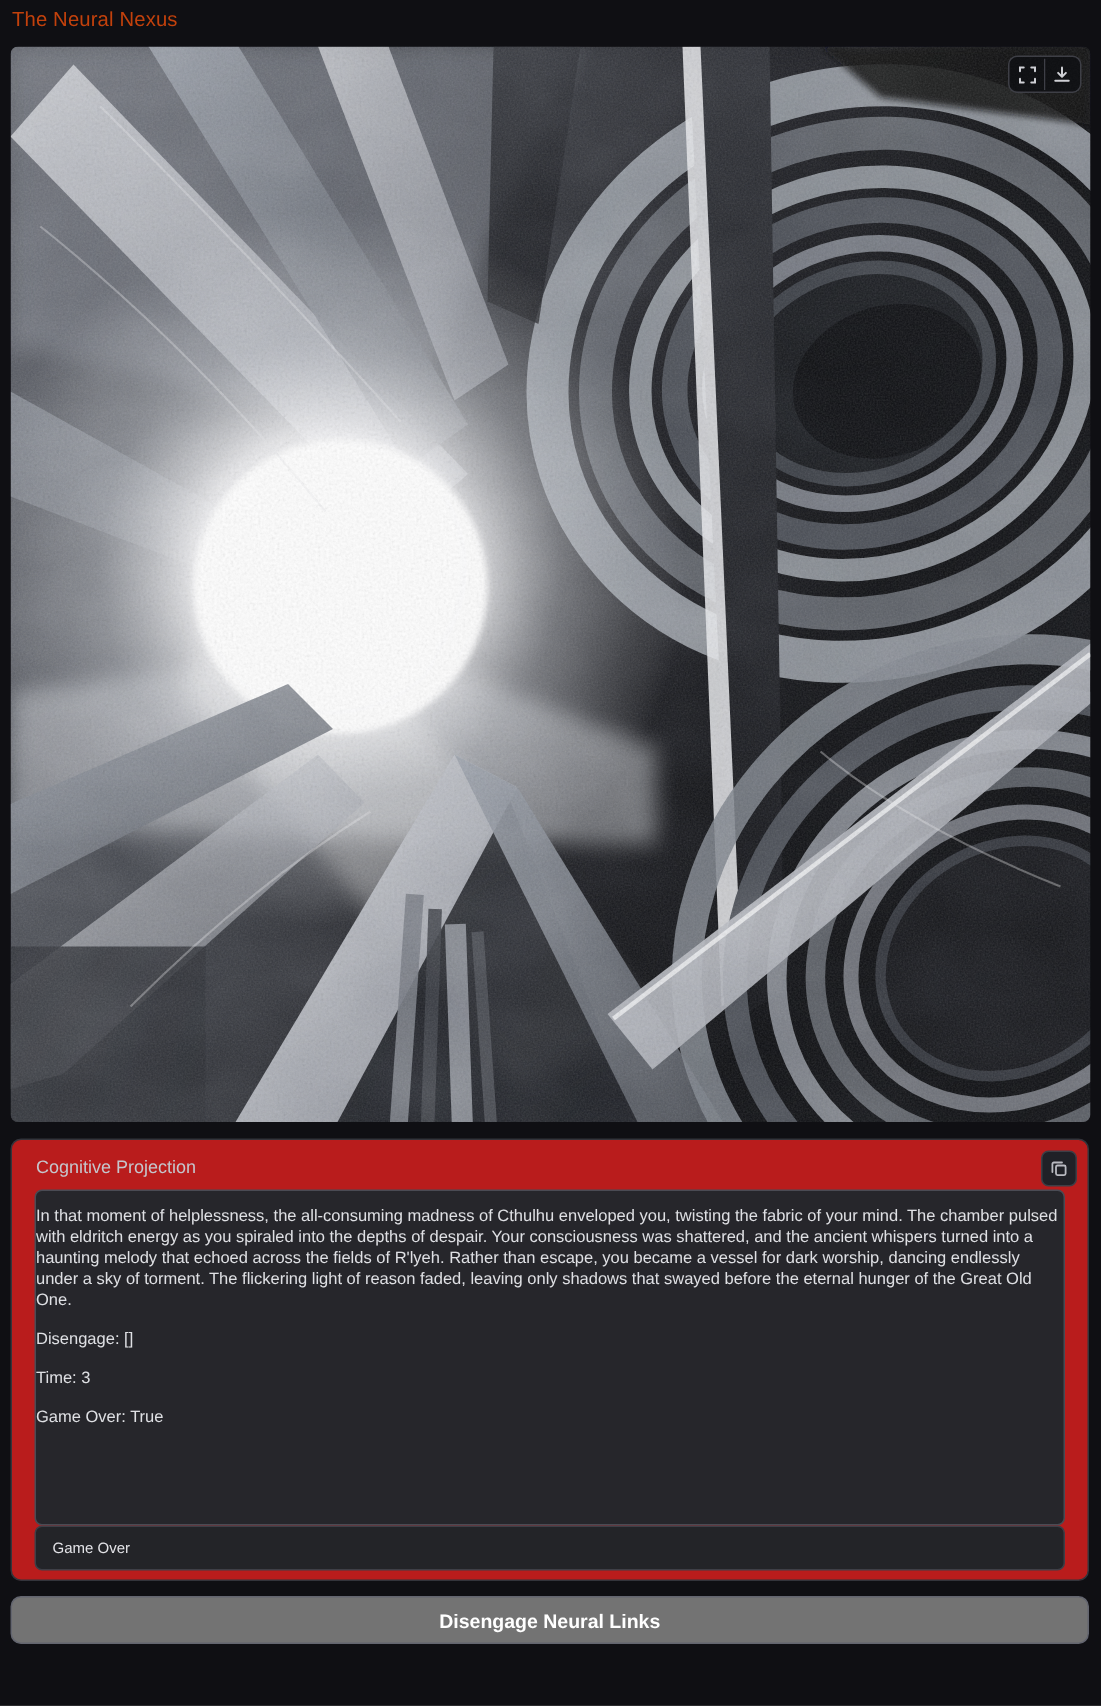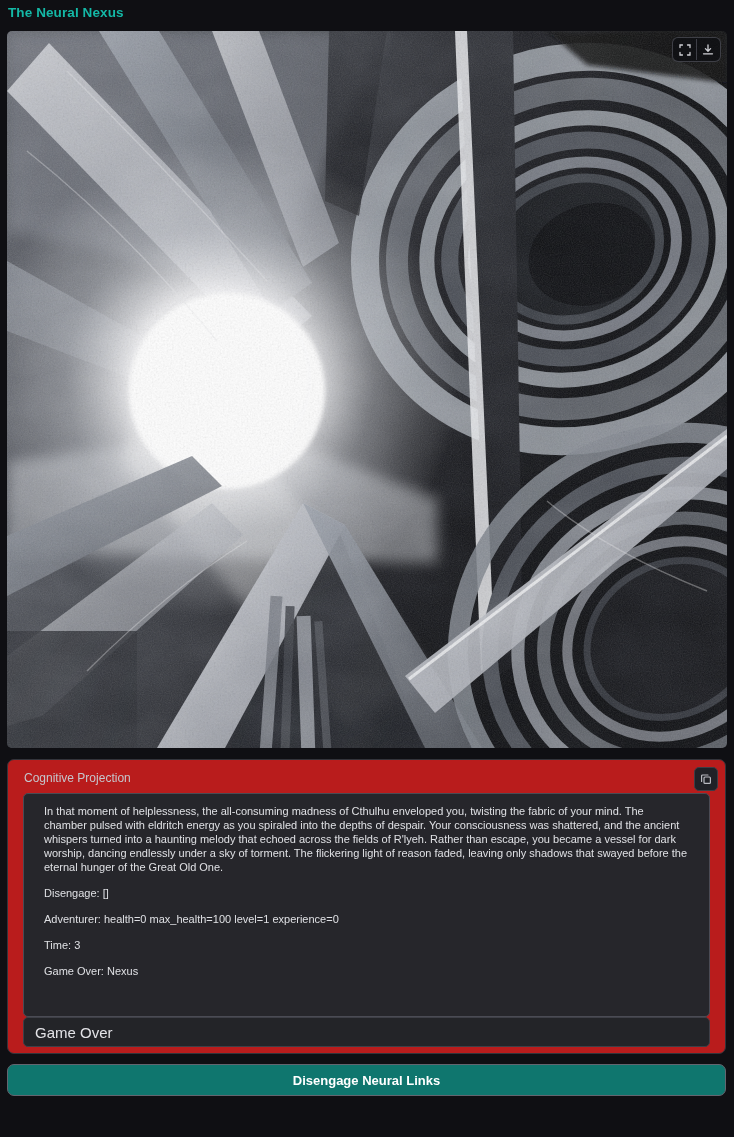--- a/index.html
+++ b/index.html
@@ -6,21 +6,21 @@
   body {
     width:734px; height:1137px; box-sizing:border-box;
     padding:3px 7px 8px;
     font-family:"Liberation Sans", sans-serif;
     color:#e6e6ea;
     -webkit-font-smoothing:antialiased;
   }
   .app { width:720px; }
 
   .page-title {
-    font-size:13.5px; font-weight:700; color:#14b8a6;
+    font-size:13.5px; font-weight:400; color:#c2410c;
     margin:2px 0 11px 1px; letter-spacing:.1px;
   }
 
   
   .image-block {
     position:relative; width:720px; height:717px;
     border-radius:5px; overflow:hidden; background:#101114;
   }
   .image-block svg.scene { display:block; width:720px; height:717px; }
   .img-toolbar {
@@ -44,37 +44,37 @@
   .panel-label { font-size:12px; color:#c5c6cc; margin:0 0 8px 1px; }
   .copy-btn {
     position:absolute; top:7px; right:7px; width:22px; height:22px;
     display:flex; align-items:center; justify-content:center;
     background:#202127; border:1px solid #3d3e46; border-radius:5px;
     color:#b9bac1; cursor:pointer;
   }
   .textarea {
     box-sizing:border-box; height:224px; overflow:hidden;
     background:#26262b; border:1px solid #4a4b54; border-radius:5px;
-    padding:10px 20px; font-size:11px; line-height:14px; color:#dfe0e4;
+    padding:10px 0; font-size:11px; line-height:14px; color:#dfe0e4;
   }
   .textarea p { margin:0 0 12px; }
   .textarea p:last-child { margin-bottom:0; }
 
   .imprint-label { margin:12px 0 8px 1px; }
   .text-input {
     box-sizing:border-box; width:100%; height:30px;
     background:#232428; border:1px solid #3e3f47; border-radius:5px;
-    color:#e3e3e7; font-size:15px; padding:0 11px;
+    color:#e3e3e7; font-size:10px; padding:0 11px;
     font-family:"Liberation Sans", sans-serif; outline:none;
   }
 
   
   .action-btn {
     margin-top:10px; width:719px; height:32px;
-    background:#0f766e; border:1px solid #63656f; border-radius:7px;
+    background:#737373; border:1px solid #63656f; border-radius:7px;
     color:#ffffff; font-weight:700; font-size:13px;
     font-family:"Liberation Sans", sans-serif; cursor:pointer;
     display:flex; align-items:center; justify-content:center;
   }
 </style>
 </head>
 <body>
 
 <div class="app">
 
@@ -215,23 +215,22 @@
         <rect x="4" y="4" width="6.4" height="6.4" rx="1" fill="none" stroke="currentColor" stroke-width="1.2"></rect>
         <path d="M8 2 H2.6 A1 1 0 0 0 1.6 3 V8.4" fill="none" stroke="currentColor" stroke-width="1.2" stroke-linecap="round"></path>
       </svg>
     </div>
 
     <div class="panel-label">Cognitive Projection</div>
 
     <div class="textarea">
       <p>In that moment of helplessness, the all-consuming madness of Cthulhu enveloped you, twisting the fabric of your mind. The chamber pulsed with eldritch energy as you spiraled into the depths of despair. Your consciousness was shattered, and the ancient whispers turned into a haunting melody that echoed across the fields of R'lyeh. Rather than escape, you became a vessel for dark worship, dancing endlessly under a sky of torment. The flickering light of reason faded, leaving only shadows that swayed before the eternal hunger of the Great Old One.</p>
       <p>Disengage: []</p>
-      <p>Adventurer: health=0 max_health=100 level=1 experience=0</p>
       <p>Time: 3</p>
-      <p>Game Over: Nexus</p>
+      <p>Game Over: True</p>
     </div>
 
     <input class="text-input" type="text" value="Game Over" style="">
   </div>
 
   <button class="action-btn">Disengage Neural Links</button>
 
 </div>
 
 </body></html>

